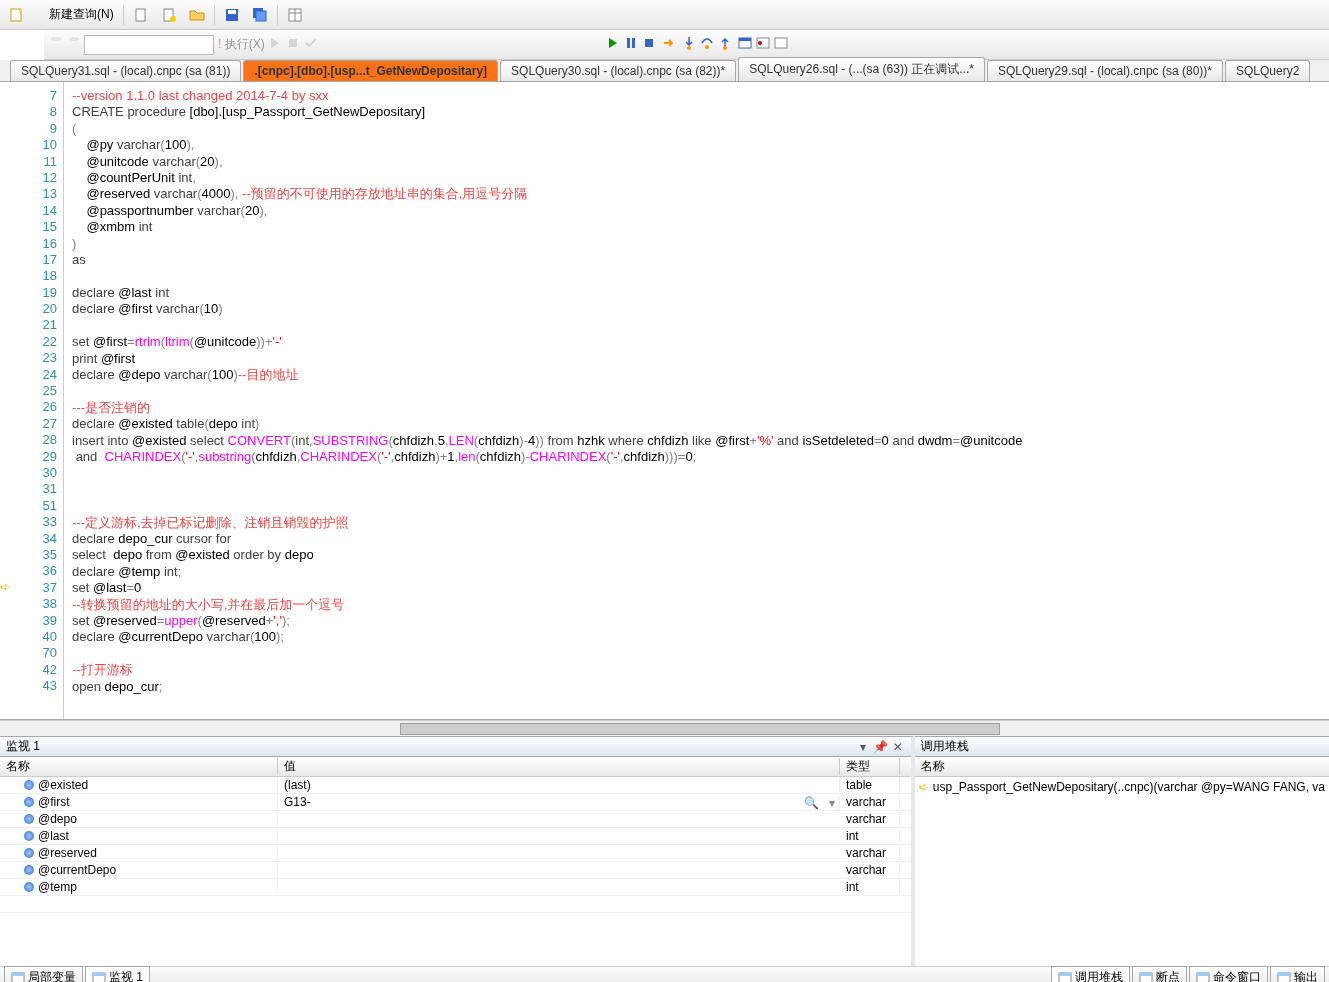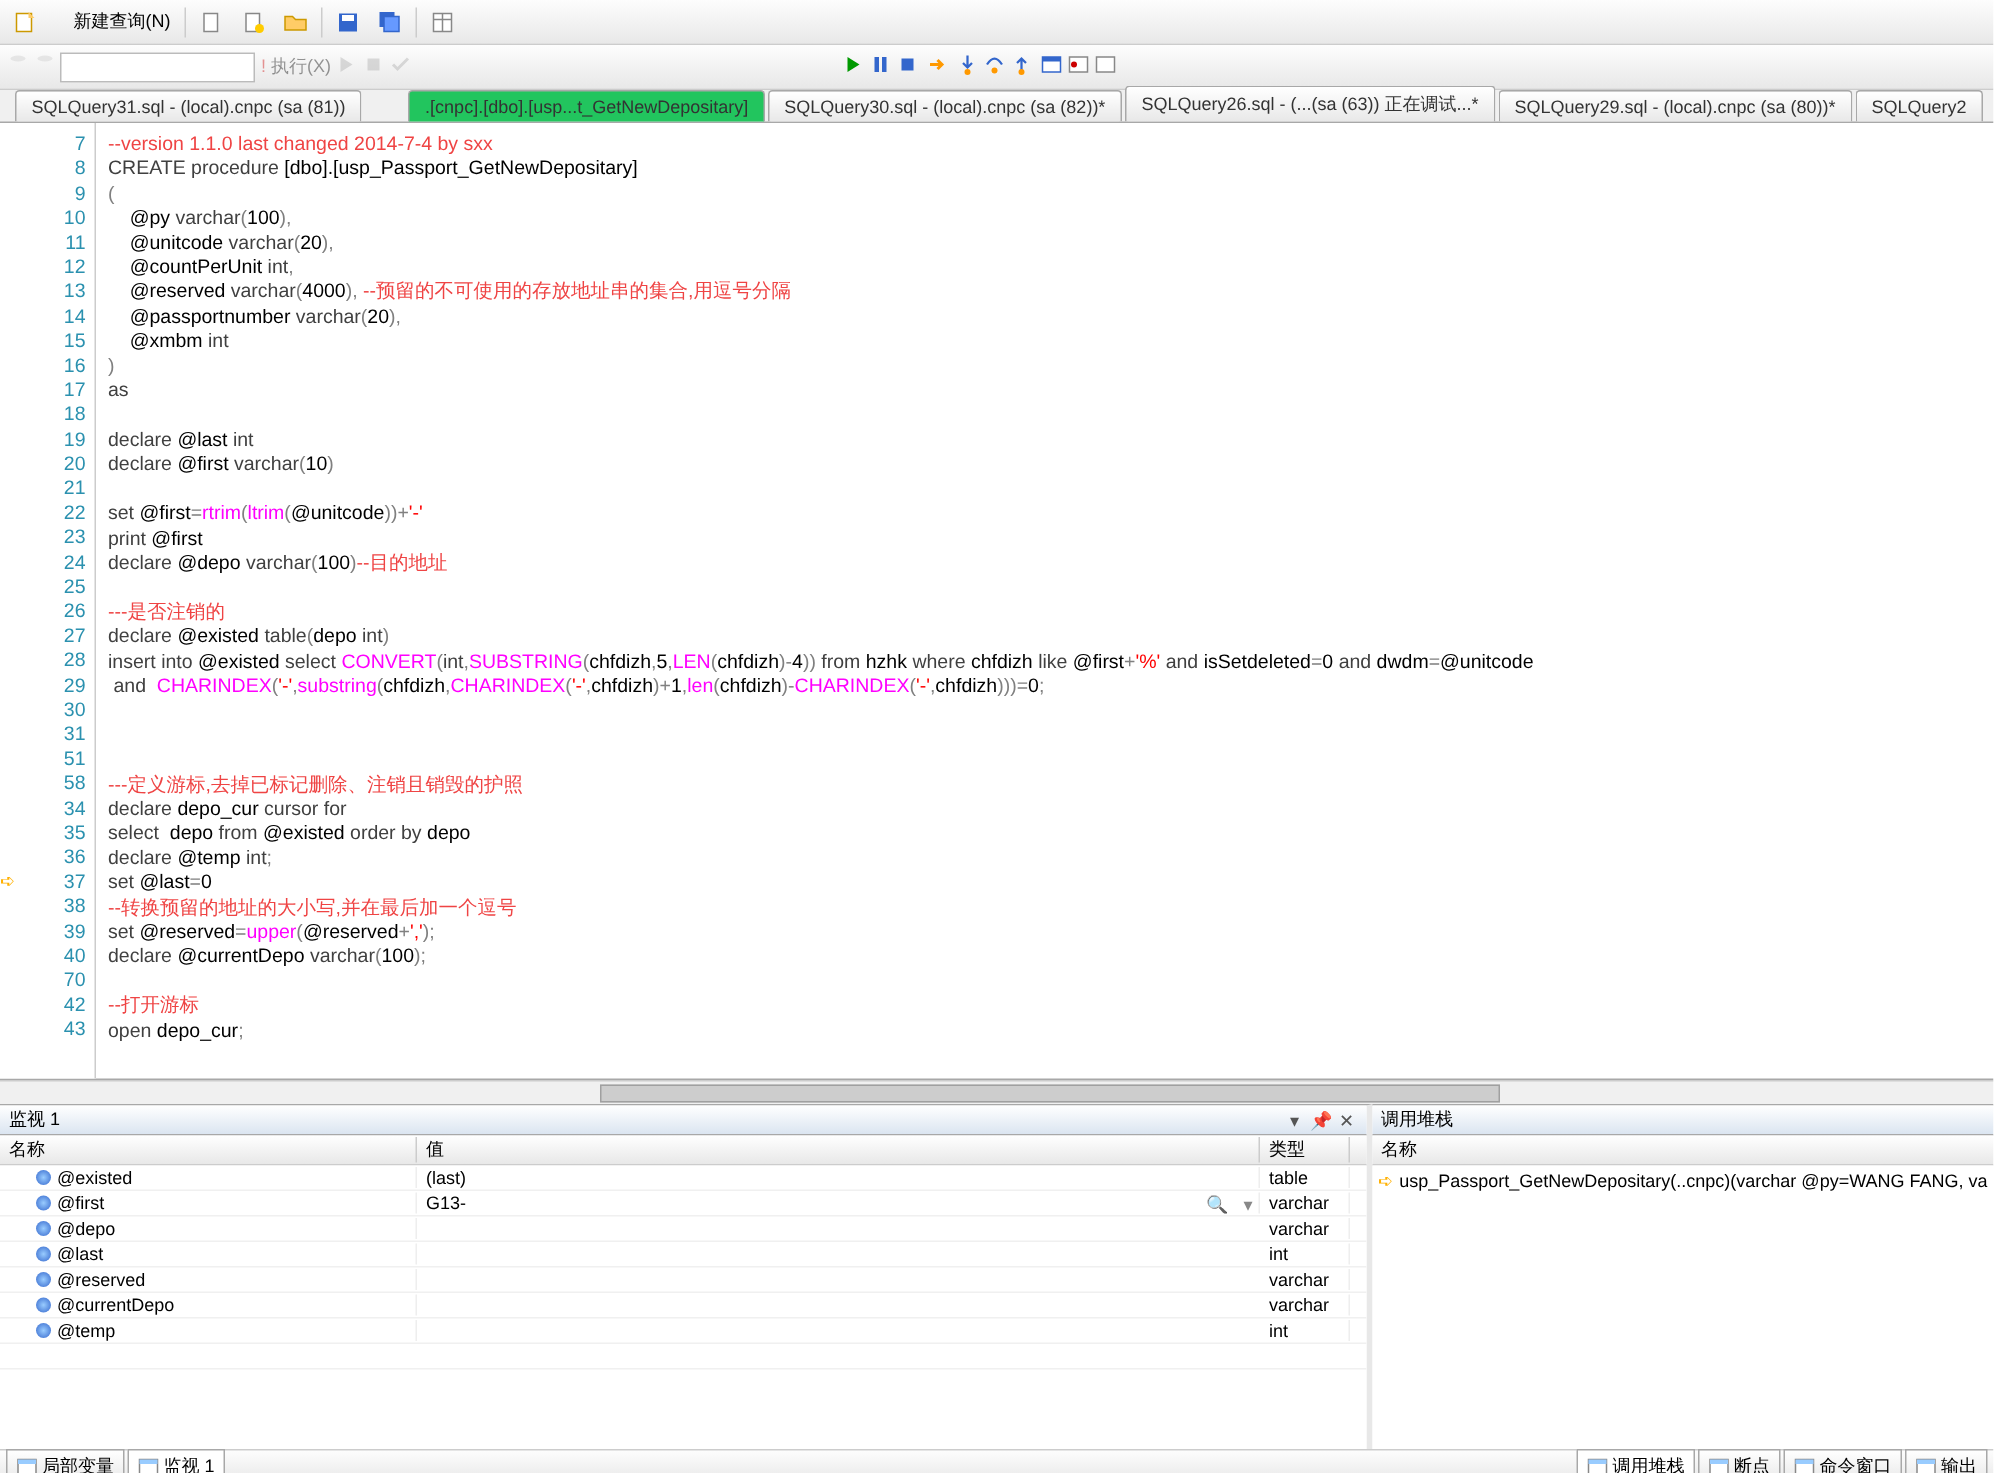--- a/index.html
+++ b/index.html
@@ -1,25 +1,25 @@
 <!DOCTYPE html>
 <html><head>
 <meta charset="utf-8">
 <style>
 * { margin:0; padding:0; box-sizing:border-box; font-family:'Microsoft YaHei','Segoe UI',Tahoma,sans-serif; }
 body { background:#fff; width:1329px; height:982px; overflow:hidden; font-size:12px; color:#000; }
 .toolbar { height:30px; background:linear-gradient(#fdfdfd,#e8e8e8); border-bottom:1px solid #ccc; display:flex; align-items:center; padding:0 4px; gap:2px; }
 .toolbar .btn { display:inline-flex; align-items:center; padding:2px 4px; border:1px solid transparent; border-radius:2px;gap:24px; }
 .toolbar .sep { width:1px; height:20px; background:#ccc; margin:0 2px; }
-.toolbar2 { height:30px; background:linear-gradient(#fdfdfd,#e8e8e8); border-bottom:1px solid #ccc; display:flex; align-items:center; padding:0 4px; gap:2px; }
+.toolbar2 { height:30px; background:linear-gradient(#fdfdfd,#e8e8e8); border-bottom:1px solid #ccc; display:flex; align-items:center; padding:0 4px; gap:2px;margin-left:44px; }
 .combo { width:130px; height:20px; border:1px solid #bbb; background:#fff; padding:0 4px; }
 .icon { display:inline-block; width:16px; height:16px; }
 .tabstrip { height:22px; background:#f0f0f0; border-bottom:1px solid #a8a8a8; display:flex; align-items:flex-end; padding-left:10px; }
 .tab { padding:3px 10px; border:1px solid #a8a8a8; border-bottom:none; background:linear-gradient(#fff,#e8e8e8); margin-right:2px; border-radius:3px 3px 0 0; white-space:nowrap; font-size:12px; color:#333;}
-.tab.active { background:#22c55e; font-weight:normal;margin-left:29px; }
+.tab.active { background:#f97316; font-weight:bold; }
 .editor-area { position:relative; height:638px; display:flex; border-bottom:1px solid #a8a8a8; }
 .gutter { width:64px; background:#fff; border-right:1px solid #ccc; text-align:right; padding-right:6px; padding-top:6px; font-family:Consolas,monospace; font-size:13px; color:#2b91af; line-height:16.4px; }
 .gutter .ln { height:16.4px; }
 .cur-arrow { position:absolute; left:0; top:calc(6px + 30*16.4px); color:#ffb000; font-size:12px;}
 .code { flex:1; padding:6px 0 0 8px; font-family:Consolas,'Courier New',monospace; font-size:13px; line-height:16.4px; white-space:pre; overflow:hidden; }
 .kw { color:#404040; }
 .sys { color:#ff00ff; }
 .str { color:#ff0000; }
 .cmt { color:#ef4444; }
 .gray{ color:#808080; }
@@ -212,21 +212,21 @@
       <div class="ln">23</div>
       <div class="ln">24</div>
       <div class="ln">25</div>
       <div class="ln">26</div>
       <div class="ln">27</div>
       <div class="ln">28</div>
       <div class="ln">29</div>
       <div class="ln">30</div>
       <div class="ln">31</div>
       <div class="ln">51</div>
-      <div class="ln">58</div>
+      <div class="ln">33</div>
       <div class="ln">34</div>
       <div class="ln">35</div>
       <div class="ln">36</div>
       <div class="ln">37</div>
       <div class="ln">38</div>
       <div class="ln">39</div>
       <div class="ln">40</div>
       <div class="ln">70</div>
       <div class="ln">42</div>
       <div class="ln">43</div>

